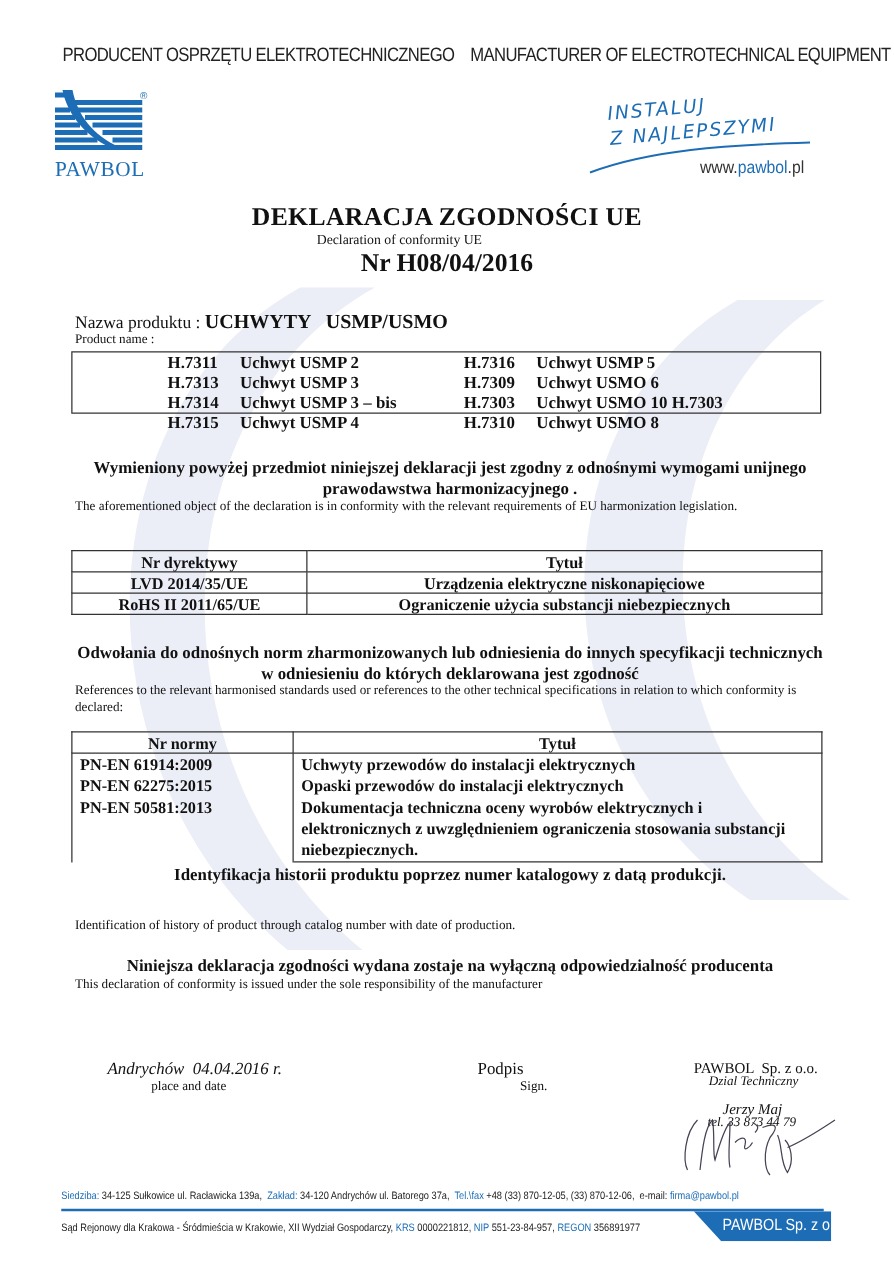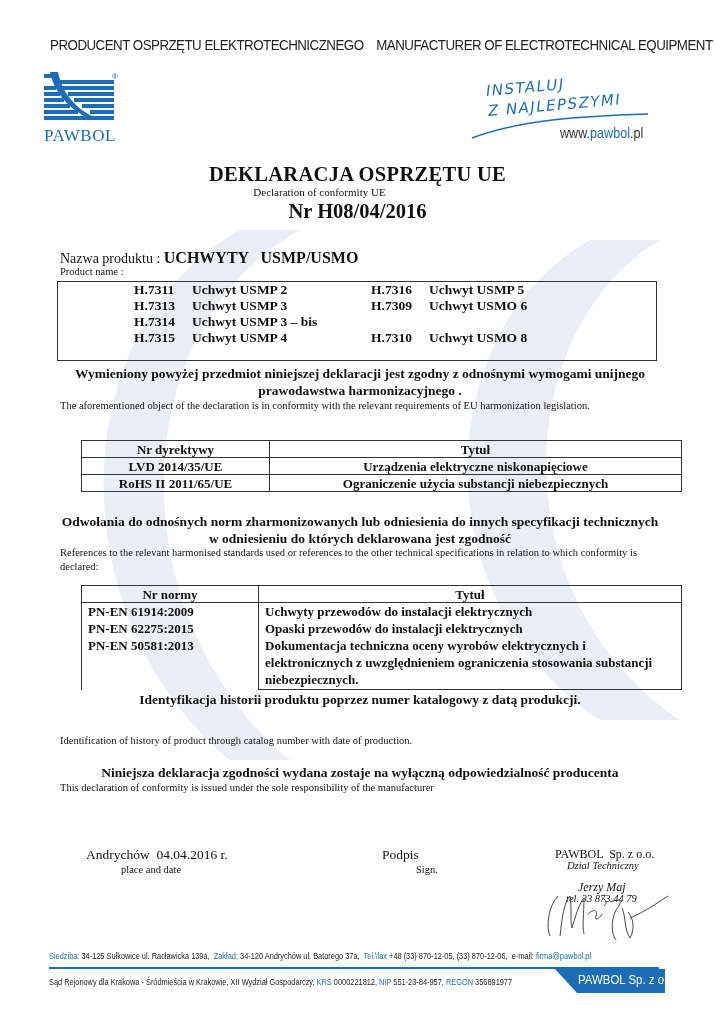--- a/index.html
+++ b/index.html
@@ -18,32 +18,32 @@
   .www { left:560px; top:125px; font-family:"Liberation Sans", sans-serif; font-size:14px; color:#333; transform:scaleX(0.9); transform-origin:left; }
   .www .dom { color:#1c6db5; }
 
   .title { left:0; width:715px; top:163px; text-align:center; font-weight:bold; font-size:20.5px; letter-spacing:0.3px; }
   .subtitle { left:0; width:639px; top:186px; text-align:center; font-size:11px; }
   .docnr { left:0; width:715px; top:200px; text-align:center; font-weight:bold; font-size:20.5px; }
 
   .pname { left:60px; top:249px; font-size:14px; }
   .pname b { font-size:16px; font-family:"Liberation Serif", serif; }
   .pname-en { left:60px; top:266px; font-size:10.5px; }
-  .prodbox { left:57px; top:281px; width:600px; height:80px; border:1px solid #333; box-sizing:border-box; }
+  .prodbox { left:57px; top:281px; width:600px; height:50px; border:1px solid #333; box-sizing:border-box; }
   .prow { position:absolute; font-weight:bold; font-size:13.5px; white-space:nowrap; }
   .prow .code { display:inline-block; width:58px; }
 
   .stmt { left:60px; width:600px; font-weight:bold; font-size:13.5px; line-height:17px;text-align:center; }
   .stmt-en { left:60px; width:600px; font-size:10.5px; line-height:13.5px; }
 
-  table.dt { position:absolute; border-collapse:collapse; font-weight:bold; font-size:13px; background:transparent;margin-left:24px; }
+  table.dt { position:absolute; border-collapse:collapse; font-weight:bold; font-size:13px; background:transparent; }
   table.dt td, table.dt th { border:1px solid #333; padding:0 6px; height:16px; line-height:15px; }
   table.dt th { font-weight:bold; }
 
-  .sign-place { left:86px; top:847px; font-size:13.5px; }
+  .sign-place { left:86px; top:847px; font-size:13.5px;font-style:italic; }
   .sign-place-en { left:121px; top:864px; font-size:10.5px; }
   .sign-podpis { left:382px; top:847px; font-size:13.5px; }
   .sign-podpis-en { left:416px; top:864px; font-size:10.5px; }
   .stamp1 { left:555px; top:847px; font-size:12px; }
   .stamp2 { left:567px; top:860px; font-size:10.5px; font-style:italic; }
   .stamp3 { left:566px; top:870px; font-size:10.5px; font-style:italic;margin-top:23px; }
   .stamp4 { left:578px; top:880px; font-size:12px; font-style:italic; }
   .signature { left:540px; top:888px; }
 
   .foot1 { left:49px; top:951px; font-family:"Liberation Sans", sans-serif; font-size:8.6px; color:#222; white-space:nowrap; transform:scaleX(0.86); transform-origin:left; }
@@ -88,34 +88,35 @@
   <div class="abs reg">®</div>
   <div class="abs logo-text">PAWBOL</div>
 
   <div class="abs slogan1">INSTALUJ</div>
   <div class="abs slogan2">Z NAJLEPSZYMI</div>
   <svg class="abs swoosh" width="180" height="30" viewBox="0 0 180 30">
     <path d="M2 28 C 50 10 110 6 178 4" stroke="#1c6db5" stroke-width="1.5" fill="none"></path>
   </svg>
   <div class="abs www"><span>www.</span><span class="dom">pawbol</span><span>.pl</span></div>
 
-  <div class="abs title">DEKLARACJA OSPRZĘTU UE</div>
+  <div class="abs title">DEKLARACJA ZGODNOŚCI UE</div>
   <div class="abs subtitle">Declaration of conformity UE</div>
   <div class="abs docnr">Nr H08/04/2016</div>
 
   <div class="abs pname"><span>Nazwa produktu : </span><b style="white-space:pre">UCHWYTY   USMP/USMO</b></div>
   <div class="abs pname-en">Product name :</div>
 
   <div class="abs prodbox">
     <div class="prow" style="left:76px;top:0px"><span class="code">H.7311</span><span>Uchwyt USMP 2</span></div>
     <div class="prow" style="left:76px;top:16px"><span class="code">H.7313</span><span>Uchwyt USMP 3</span></div>
     <div class="prow" style="left:76px;top:32px"><span class="code">H.7314</span><span>Uchwyt USMP 3 – bis</span></div>
     <div class="prow" style="left:76px;top:48px"><span class="code">H.7315</span><span>Uchwyt USMP 4</span></div>
     <div class="prow" style="left:313px;top:0px"><span class="code">H.7316</span><span>Uchwyt USMP 5</span></div>
     <div class="prow" style="left:313px;top:16px"><span class="code">H.7309</span><span>Uchwyt USMO 6</span></div>
+    <div class="prow" style="left:313px;top:32px"><span class="code">H.7303</span><span>Uchwyt USMO 10 H.7303</span></div>
     <div class="prow" style="left:313px;top:48px"><span class="code">H.7310</span><span>Uchwyt USMO 8</span></div>
   </div>
 
   <div class="abs stmt" style="top:365px">Wymieniony powyżej przedmiot niniejszej deklaracji jest zgodny z odnośnymi wymogami unijnego prawodawstwa  harmonizacyjnego .</div>
   <div class="abs stmt-en" style="top:399px">The aforementioned object of the declaration is in conformity with the relevant requirements of EU harmonization legislation.</div>
 
   <table class="dt" style="left:57px;top:440px;width:601px">
     <tbody>
         <tr>
       <th style="width:175px">Nr dyrektywy</th>

